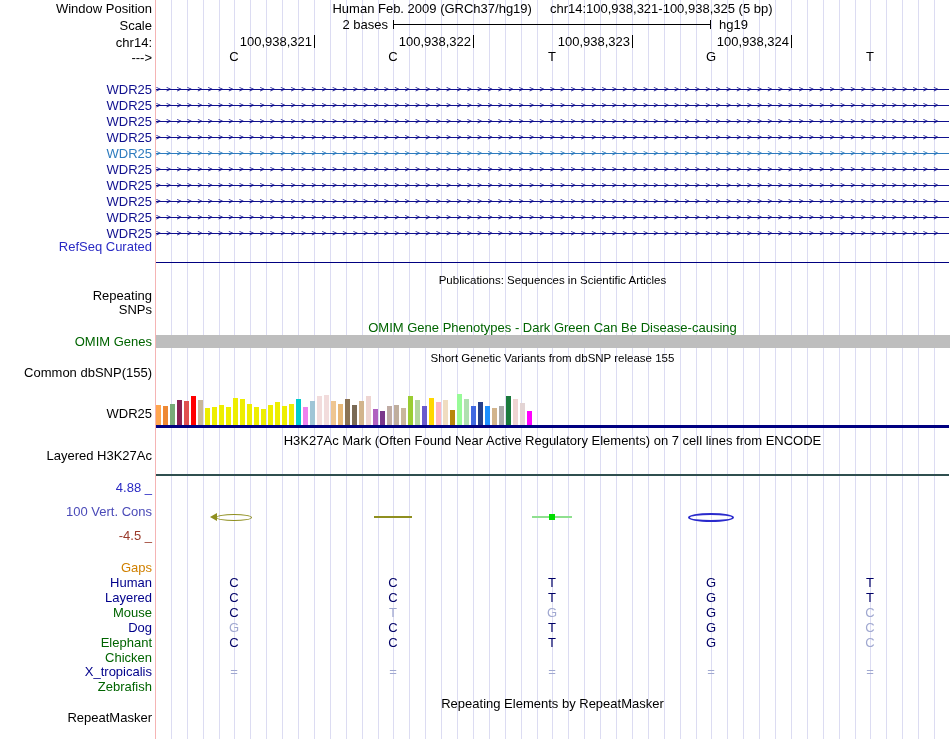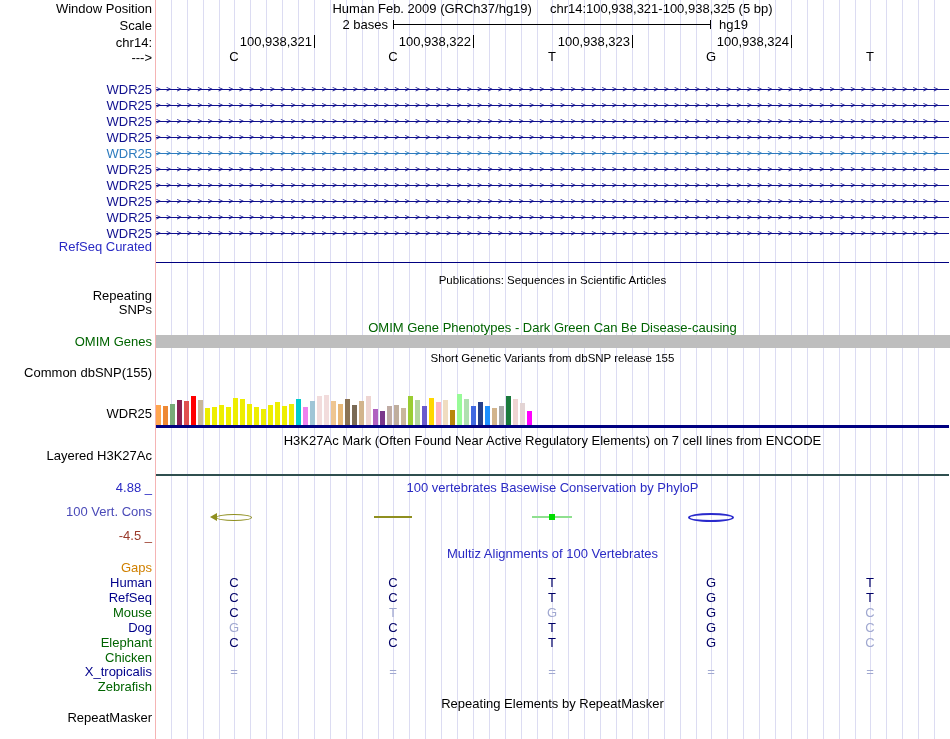--- a/index.html
+++ b/index.html
@@ -157,42 +157,40 @@
       <div class="bar" style="left:520px;top:403px;height:22px;background:#E3D4D4"></div>
       <div class="bar" style="left:527px;top:411px;height:14px;background:#FF00FF"></div>
     </div>
   <div class="hline" id="gtex-base" style="left: 156px; top: 425px; width: 793px; height: 3px; background: rgb(0, 0, 128);"></div>
 
   <div class="ctitle" style="top:433px">H3K27Ac Mark (Often Found Near Active Regulatory Elements) on 7 cell lines from ENCODE</div>
   <div class="lbl" style="top:448px">Layered H3K27Ac</div>
   <div class="hline" id="h3k-line" style="left: 156px; top: 474px; width: 793px; height: 2px; background: rgb(47, 79, 79);"></div>
 
   <div class="lbl" id="cons-max" style="top: 480px; color: rgb(42, 42, 196);">4.88 _</div>
-  <div class="ctitle" id="cons-title" style="top: 480px; color: rgb(42, 42, 196);">100 vertebrates Basewise Conservation by PhyloP</div>
   <div class="lbl" id="cons-lbl" style="top: 504px; color: rgb(74, 74, 184);">100 Vert. Cons</div>
   <div class="lbl" id="cons-min" style="top: 528px; color: rgb(154, 58, 42);">-4.5 _</div>
   <div id="cons-marks">
       <div class="mark" style="left:216px;top:513.5px;width:36px;height:7px;border:1.5px solid #8F8F1F;border-radius:50%;box-sizing:border-box"></div>
       <div class="mark" style="left:210px;top:513px;width:0;height:0;border-top:4px solid transparent;border-bottom:4px solid transparent;border-right:7px solid #8F8F1F"></div>
       <div class="mark" style="left:374px;top:516px;width:38px;height:2px;background:#8F8F1F"></div>
       <div class="mark" style="left:532px;top:516px;width:40px;height:2px;background:#8FE08F"></div>
       <div class="mark" style="left:549px;top:514px;width:6px;height:6px;background:#00DD00"></div>
       <div class="mark" style="left:688px;top:512.5px;width:46px;height:9px;border:2px solid #2A2ACC;border-radius:50%;box-sizing:border-box"></div>
     </div>
 
-  <div class="ctitle" id="multiz-title" style="top: 546px; color: rgb(42, 42, 196);">Multiz Alignments of 100 Vertebrates</div>
   <div id="multiz-rows">
       <div class="lbl" style="top:560px;color:#D08000">Gaps</div>
       <div class="lbl" style="top:575px;color:#00008B">Human</div>
       <div class="baseletter" style="left:223px;top:575px;color:#000066">C</div>
       <div class="baseletter" style="left:382px;top:575px;color:#000066">C</div>
       <div class="baseletter" style="left:541px;top:575px;color:#000066">T</div>
       <div class="baseletter" style="left:700px;top:575px;color:#000066">G</div>
       <div class="baseletter" style="left:859px;top:575px;color:#000066">T</div>
-      <div class="lbl" style="top:590px;color:#00008B">RefSeq</div>
+      <div class="lbl" style="top:590px;color:#00008B">Layered</div>
       <div class="baseletter" style="left:223px;top:590px;color:#000066">C</div>
       <div class="baseletter" style="left:382px;top:590px;color:#000066">C</div>
       <div class="baseletter" style="left:541px;top:590px;color:#000066">T</div>
       <div class="baseletter" style="left:700px;top:590px;color:#000066">G</div>
       <div class="baseletter" style="left:859px;top:590px;color:#000066">T</div>
       <div class="lbl" style="top:605px;color:#006400">Mouse</div>
       <div class="baseletter" style="left:223px;top:605px;color:#000066">C</div>
       <div class="baseletter" style="left:382px;top:605px;color:#A0A8D0">T</div>
       <div class="baseletter" style="left:541px;top:605px;color:#A0A8D0">G</div>
       <div class="baseletter" style="left:700px;top:605px;color:#000066">G</div>

